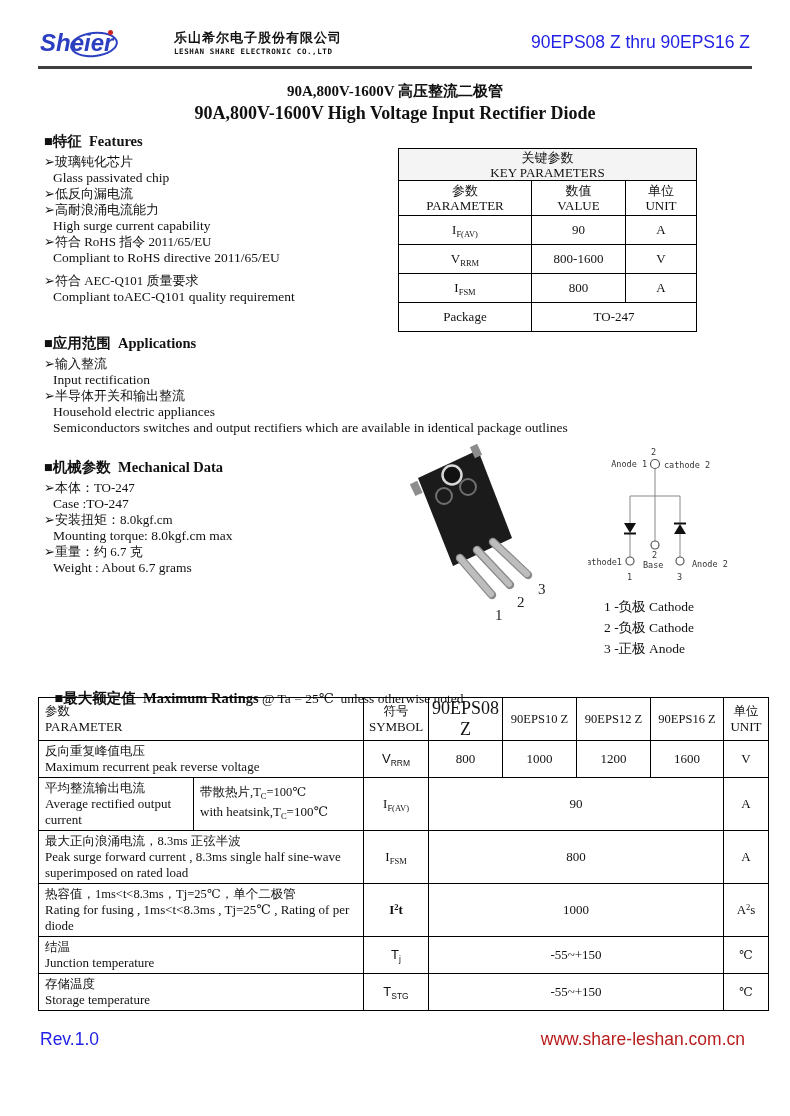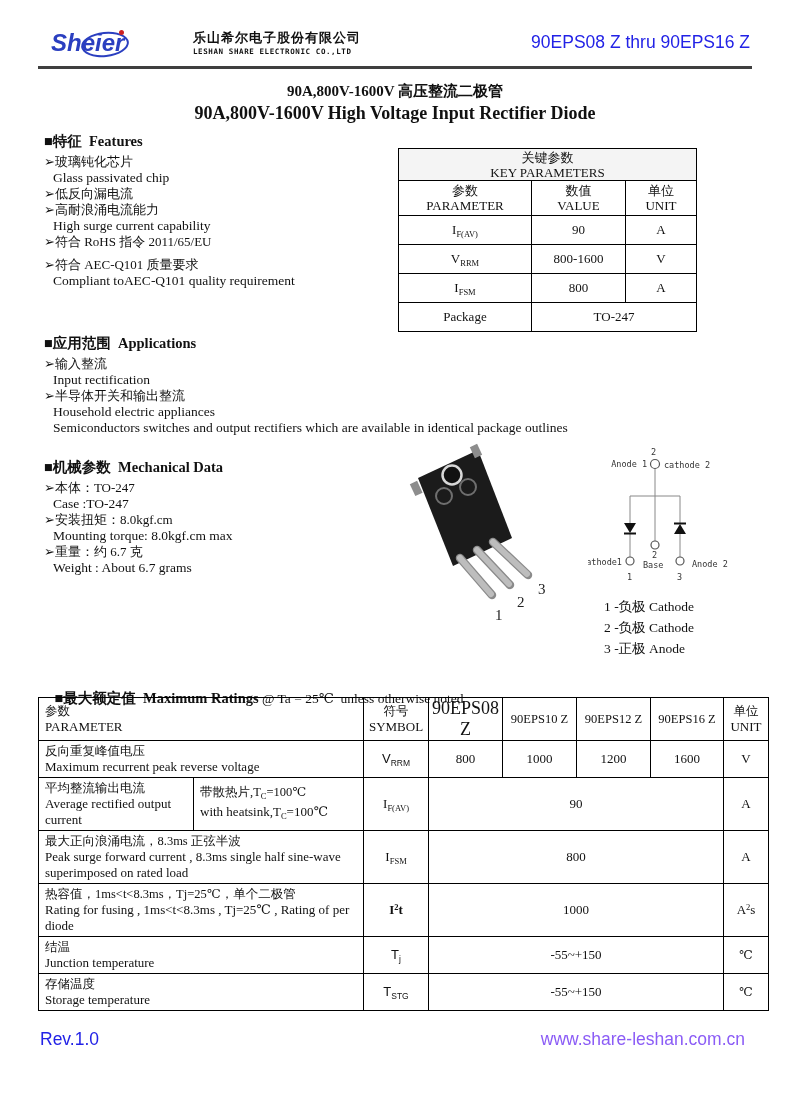--- a/index.html
+++ b/index.html
@@ -1,20 +1,20 @@
 <!DOCTYPE html>
 <html><head>
 <meta charset="utf-8">
 <style>
   html,body{margin:0;padding:0;background:#fff;}
   .page{position:relative;width:790px;height:1116px;background:#fff;overflow:hidden;
         font-family:"Liberation Serif","DejaVu Serif",serif;color:#111;}
 
   
-  .hdr-logo{position:absolute;left:40px;top:28px;display:flex;gap:20px;align-items:flex-start;margin-left:11px;}
+  .hdr-logo{position:absolute;left:40px;top:28px;display:flex;gap:12px;align-items:flex-start;}
   .logo-wrap{position:relative;width:122px;height:36px;}
   .logo-text{font-family:"Liberation Sans","DejaVu Sans",sans-serif;font-style:italic;font-weight:bold;
              font-size:24px;color:#2b3fc0;position:absolute;left:0;top:1px;}
   .logo-ellipse{position:absolute;left:30px;top:4px;width:44px;height:21px;border:2.5px solid #2b3fc0;
                 border-radius:50%;transform:rotate(-6deg);}
   .logo-dot{position:absolute;left:68px;top:2px;width:5px;height:5px;border-radius:50%;background:#cc2222;}
   .company-cn{font-weight:bold;font-size:13px;letter-spacing:1px;line-height:16px;margin-top:2px;}
   .company-en{font-family:"DejaVu Sans Mono","Liberation Mono",monospace;font-weight:bold;font-size:7.5px;
               letter-spacing:0.6px;line-height:11px;}
   .part-range{position:absolute;right:40px;top:32px;font-family:"Liberation Sans","DejaVu Sans",sans-serif;
@@ -64,21 +64,21 @@
   .p-en{font-size:13px;line-height:16px;}
   .ctr{text-align:center;}
   .sym-sans{font-family:"Liberation Sans","DejaVu Sans",sans-serif;}
   .r-head{height:40px;} .r1{height:37px;} .r2{height:48px;} .r3{height:45px;}
   .r4{height:45px;} .r5{height:34px;} .r6{height:34px;}
 
   
   .footer-rev{position:absolute;left:40px;top:1029px;font-family:"Liberation Sans","DejaVu Sans",sans-serif;
               font-size:17.5px;color:#2222e6;}
   .footer-url{position:absolute;right:45px;top:1029px;font-family:"Liberation Sans","DejaVu Sans",sans-serif;
-              font-size:17.5px;color:#8b5cf6;text-decoration:none;margin-left:16px;}
+              font-size:17.5px;color:#b91c1c;text-decoration:none;margin-left:16px;}
 </style>
 </head>
 <body>
 
 <div class="page">
 
   <div class="hdr-logo">
     <div class="logo-wrap">
       <span class="logo-text">Sheier</span>
       <span class="logo-ellipse"></span>
@@ -96,20 +96,21 @@
   <div class="title-en">90A,800V-1600V High Voltage Input Rectifier Diode</div>
 
   <div class="sec features">
     <div class="sec-heading">■特征  Features</div>
     <div class="b-cn">➢玻璃钝化芯片</div>
     <div class="b-en">Glass passivated chip</div>
     <div class="b-cn">➢低反向漏电流</div>
     <div class="b-cn">➢高耐浪涌电流能力</div>
     <div class="b-en">High surge current capability</div>
     <div class="b-cn">➢符合 RoHS 指令 2011/65/EU</div>
+    <div class="b-en">Compliant to RoHS directive 2011/65/EU</div>
     <div class="gap6"></div>
     <div class="b-cn">➢符合 AEC-Q101 质量要求</div>
     <div class="b-en">Compliant toAEC-Q101 quality requirement</div>
   </div>
 
   <table class="kp-table">
     <colgroup>
         <col style="width:133px">
         <col style="width:94px">
         <col style="width:71px">

